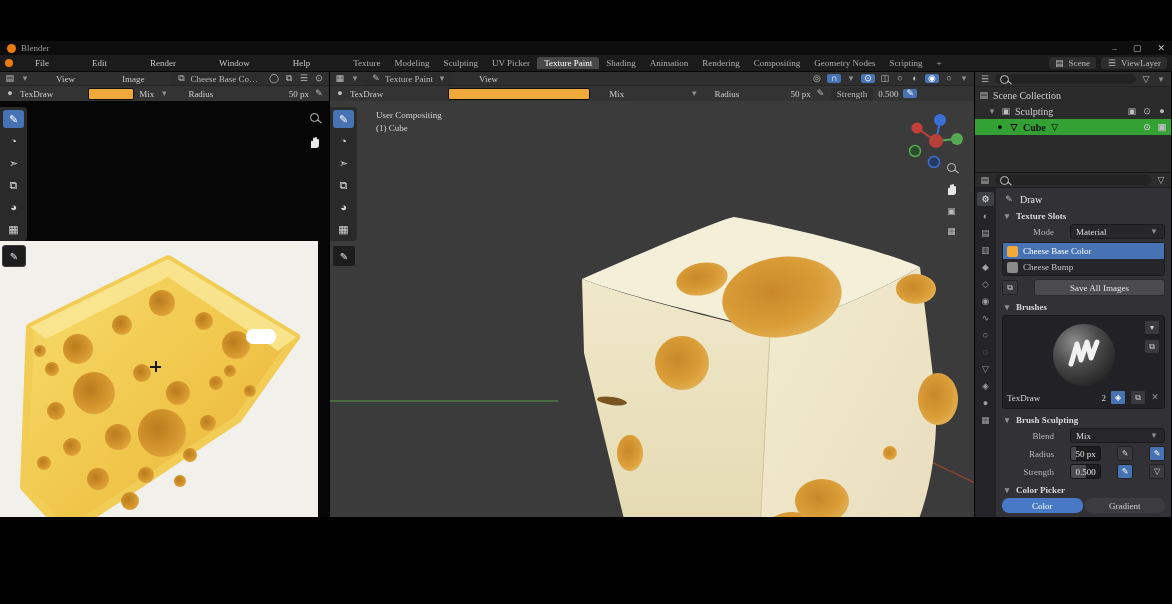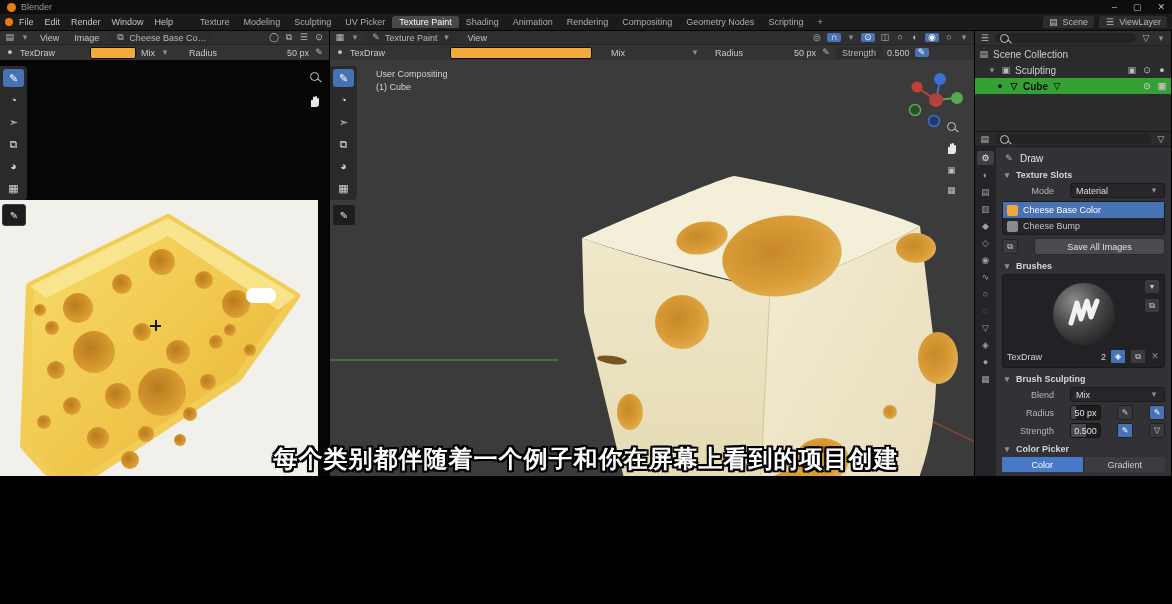--- a/index.html
+++ b/index.html
@@ -1,23 +1,23 @@
 <!DOCTYPE html>
 <html><head>
 <meta charset="utf-8">
 <style>
   html,body{margin:0;padding:0;background:#000;}
   .app{position:relative;width:1172px;height:476px;background:#000;overflow:hidden;
-       font-family:Liberation Sans, sans-serif;color:#c9c9c9;font-size:10px;}
+       font-family:Liberation Serif, serif;color:#c9c9c9;font-size:10px;margin-top:41px;}
   
   .titlebar{height:14px;background:#0d0d0d;display:flex;align-items:center;gap:5px;padding:0 7px;font-size:9px;color:#9a9a9a;}
   .logo{width:9px;height:9px;border-radius:50%;background:#e87d0d;display:inline-block;flex:none;}
   .wincontrols{margin-left:auto;display:flex;gap:16px;color:#c2c2c2;}
   .menubar{height:16px;background:#1b1b1b;display:flex;align-items:center;gap:1px;padding:0 5px;font-size:9px;border-bottom:1px solid #060606;}
-  .menu{padding:1px 5px;border-radius:2px;white-space:nowrap;color:#c6c6c6;}
+  .menu{padding:1px 21px;border-radius:2px;white-space:nowrap;color:#c6c6c6;}
   .tabs{display:flex;margin-left:14px;align-items:center;}
   .tab{padding:1px 7px;border-radius:3px 3px 0 0;color:#aeaeae;white-space:nowrap;}
   .tab.active{background:#484848;color:#fdfdfd;}
   .mb-right{margin-left:auto;display:flex;gap:5px;align-items:center;}
   .pill{background:#2d2d2d;border-radius:3px;padding:1px 6px;display:flex;gap:4px;align-items:center;color:#b8b8b8;white-space:nowrap;}
   
   .main{display:flex;height:574px;}
   .col-left{width:330px;display:flex;flex-direction:column;border-right:1px solid #000;box-sizing:border-box;}
   .col-center{width:645px;display:flex;flex-direction:column;border-right:1px solid #000;box-sizing:border-box;}
   .col-right{width:196px;display:flex;flex-direction:column;background:#2b2b2b;}
@@ -83,21 +83,21 @@
   .sphere{position:absolute;left:50%;top:8px;transform:translateX(-50%);width:62px;height:62px;border-radius:50%;
           background:radial-gradient(circle at 35% 30%, #8d8d8d 0%, #4b4b4b 40%, #151515 95%);}
   .pv-side{position:absolute;right:4px;top:4px;display:flex;flex-direction:column;gap:4px;}
   .pv-name{position:absolute;left:4px;right:4px;bottom:3px;display:flex;align-items:center;gap:4px;color:#d5d5d5;}
   .slider{flex:1;height:13px;background:#1d1d1f;border:1px solid #141414;border-radius:3px;position:relative;display:flex;align-items:center;justify-content:center;color:#e2e2e2;overflow:hidden;}
   .slider .fillbar{position:absolute;left:0;top:0;bottom:0;background:#4a4a50;}
   .slider span{position:relative;}
   .mini{width:14px;height:13px;background:#3a3a3e;border:1px solid #222;border-radius:2px;display:flex;align-items:center;justify-content:center;font-size:8px;color:#cfcfcf;flex:none;}
   .mini.blue{background:#4772b3;color:#fff;}
   .ctabs{display:flex;gap:2px;margin-top:2px;}
-  .ctab{flex:1;height:15px;border-radius:1px;background:#3c3c40;display:flex;align-items:center;justify-content:center;color:#cfcfcf;}
+  .ctab{flex:1;height:15px;border-radius:7px;background:#3c3c40;display:flex;align-items:center;justify-content:center;color:#cfcfcf;}
   .ctab.active{background:#4779c6;color:#fff;}
   .wheelwrap{display:flex;gap:7px;margin-top:5px;align-items:flex-start;justify-content:center;}
   .wheel{width:88px;height:88px;border-radius:50%;position:relative;flex:none;
     background:radial-gradient(circle,#ffffff 0%,rgba(255,255,255,0.85) 22%,rgba(255,255,255,0) 68%),
       conic-gradient(from 210deg,#f4f07b,#8af07b,#3fe8b9,#4fc4f0,#9b8df4,#e47bf0,#f47bc1,#f47b7b,#f4a97b,#f4f07b);}
   .wheel .cursor{position:absolute;left:24px;top:58px;width:8px;height:8px;border:1.6px solid #2c2c2c;border-radius:50%;background:#e8a33b;}
   .vslider{width:13px;height:88px;border-radius:6px;background:linear-gradient(#ffffff,#000000);border:1px solid #1c1c1c;flex:none;}
   .swatches{display:flex;align-items:center;gap:3px;margin-top:6px;}
   .sw{height:18px;flex:1;border:1px solid #1c1c1c;}
   .smallcol{display:flex;flex-direction:column;gap:2px;font-size:8px;color:#cfcfcf;}
@@ -519,14 +519,13 @@
                 <span class="ic">⇄</span>
                 <span class="ic">▨</span>
               </div>
             </div>
           </div>
         </div>
       </div>
     </div>
   </div>
 
-  <div class="subtitle">每个类别都伴随着一个例子和你在屏幕上看到的项目创建</div>
 </div>
 
 </body></html>

